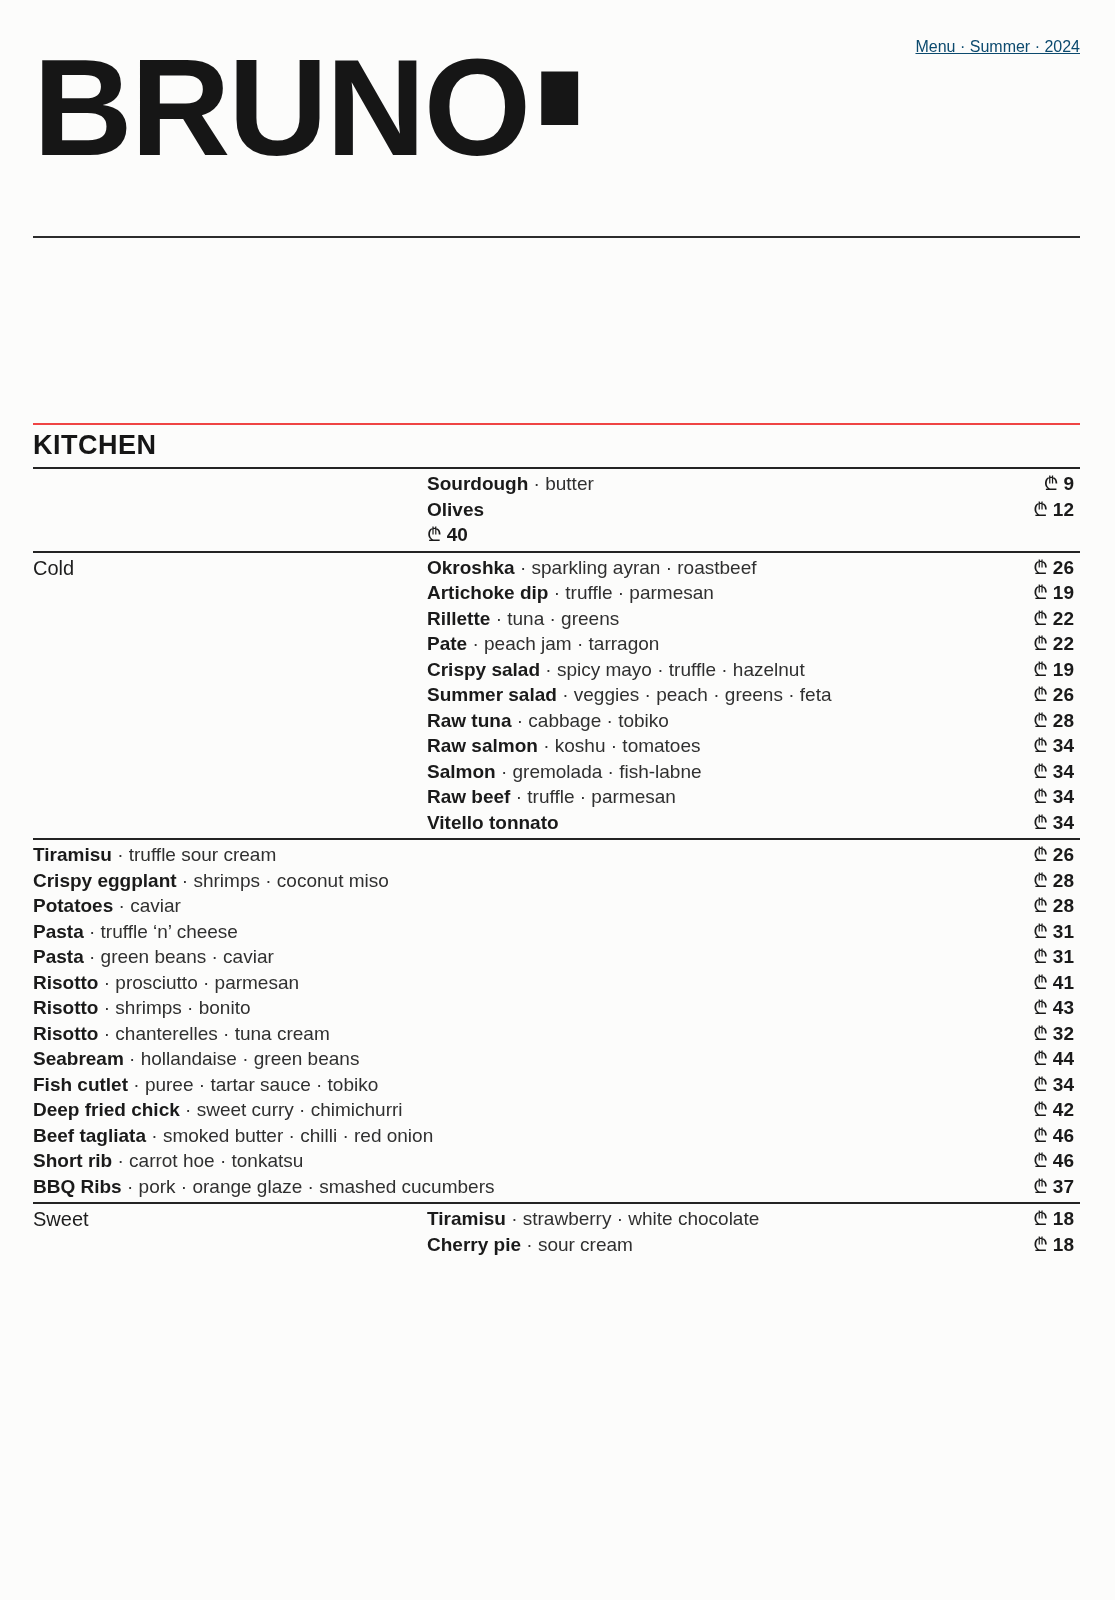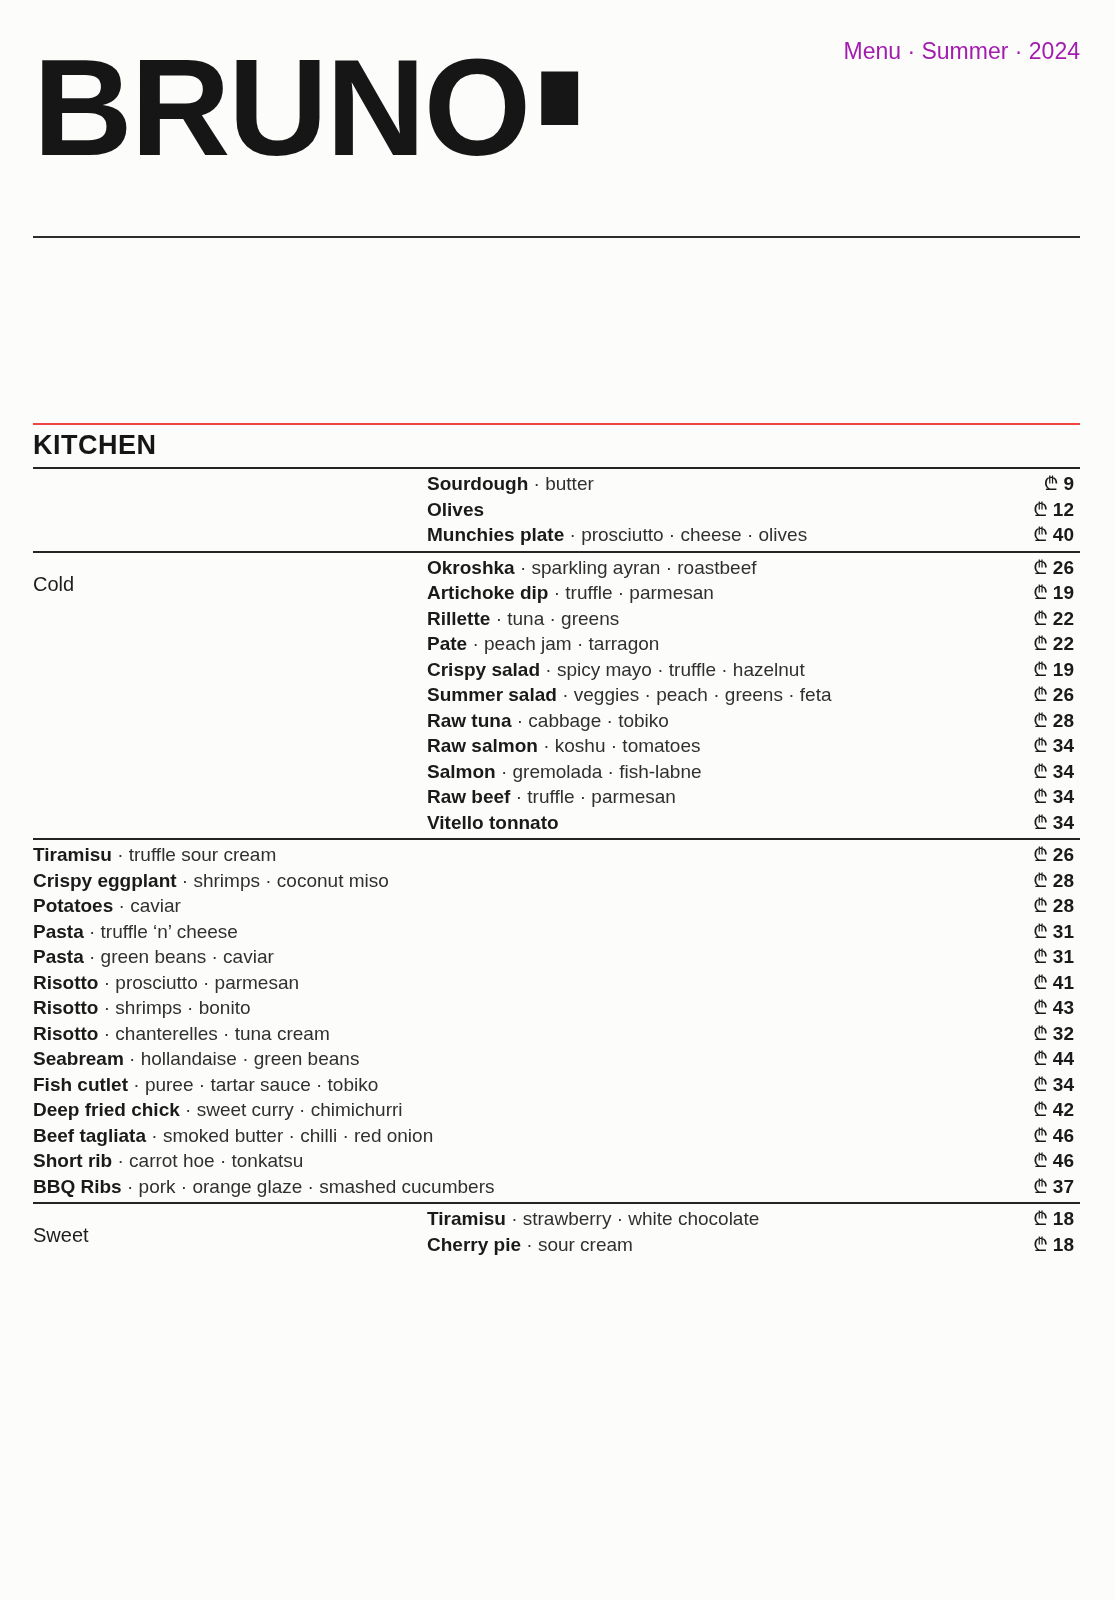--- a/index.html
+++ b/index.html
@@ -33,24 +33,25 @@
     white-space: nowrap;
     color: #161616;
   }
   .logo-dot {
     display: inline-block;
     transform: translateY(0.06em) scale(1.9, 2.6);
     transform-origin: center 60%;
     margin-left: 14px;
   }
   .edition {
-    font-size: 23px;
-    color: #a21caf;
+    font-size: 16px;
+    color: #0c4a6e;
     padding-bottom: 6px;
     white-space: nowrap;
+    text-decoration: underline;
   }
   .header-rule {
     border: none;
     border-top: 2px solid #2c2c2c;
     margin-top: 10px;
   }
 
   
   .menu-block { margin-top: 185px; }
   .kitchen-head {
@@ -65,21 +66,21 @@
     color: #161616;
   }
 
   .section { display: flex; }
   .section + .section { border-top: 2px solid #242424; }
   .label-col {
     width: 394px;
     flex: none;
     font-size: 20px;
     color: #1d1d1d;
-    padding-top: 19px;
+    padding-top: 3px;
     line-height: 25px;
   }
   .items-col { flex: 1; padding-top: 2px; padding-bottom: 3px; }
 
   .row {
     display: flex;
     justify-content: space-between;
     align-items: flex-end;
     height: 25.5px;
     line-height: 25.5px;
@@ -125,21 +126,20 @@
           <div class="items-col">
             <div class="row">
               <div class="item-text"><span class="item-name">Sourdough</span><span class="item-sep"> · </span><span class="item-desc">butter</span></div>
               <div class="price"><span class="currency">₾</span><span class="price-value">9</span></div>
             </div>
             <div class="row">
               <div class="item-text"><span class="item-name">Olives</span></div>
               <div class="price"><span class="currency">₾</span><span class="price-value">12</span></div>
             </div>
             <div class="row">
-              <div class="item-text"><span class="item-name">Munchies plate</span><span class="item-sep"> · </span><span class="item-desc">prosciutto · cheese · olives</span></div>
               <div class="price"><span class="currency">₾</span><span class="price-value">40</span></div>
             </div>
           </div>
         </div>
         <div class="section">
           <div class="label-col">Cold</div>
           <div class="items-col">
             <div class="row">
               <div class="item-text"><span class="item-name">Okroshka</span><span class="item-sep"> · </span><span class="item-desc">sparkling ayran · roastbeef</span></div>
               <div class="price"><span class="currency">₾</span><span class="price-value">26</span></div>

